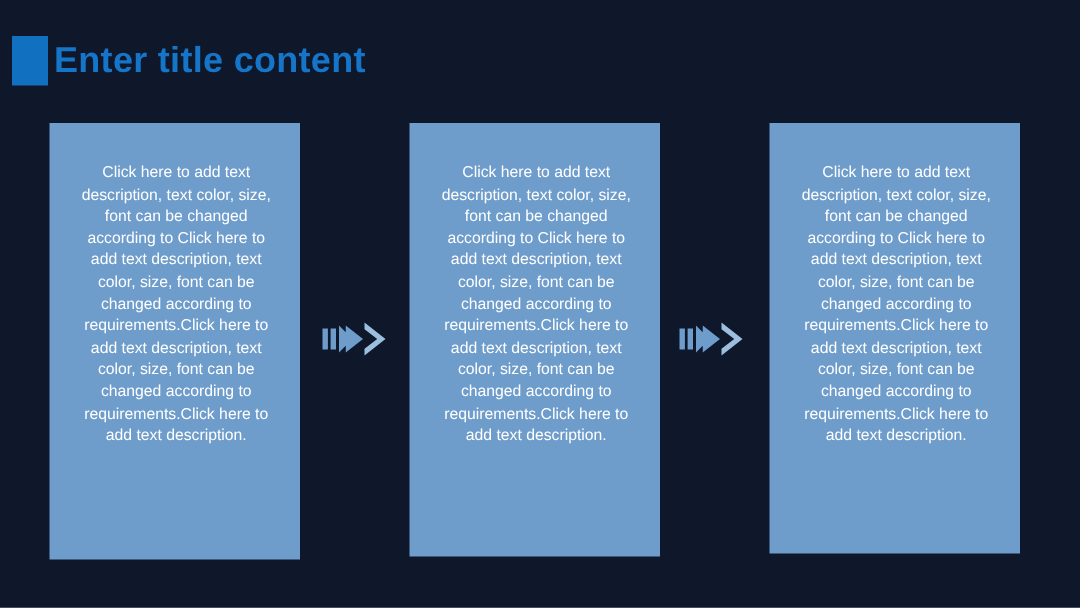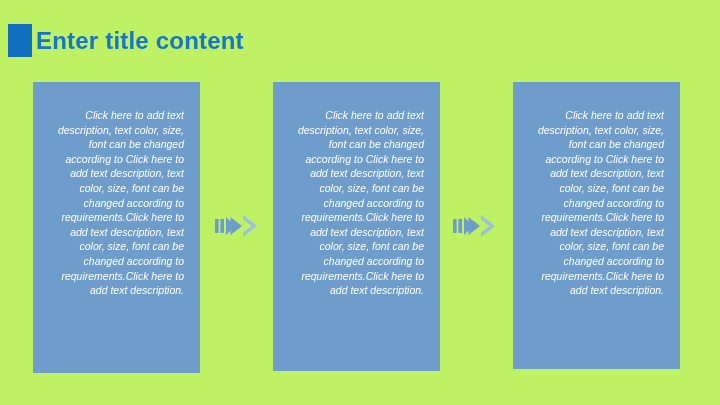--- a/index.html
+++ b/index.html
@@ -11,21 +11,21 @@
     height: 405px;
     background: #fbfbf9;
     font-family: "Liberation Sans", sans-serif;
     overflow: hidden;
     position: relative;
   }
 
   .slide {
     position: absolute;
     inset: 0;
-    background: #bef264;
+    background: #0f172a;
   }
 
   
   .title-accent {
     position: absolute;
     left: 8px;
     top: 24px;
     width: 24px;
     height: 33px;
     background: #1270c0;
@@ -58,23 +58,22 @@
     box-sizing: border-box;
   }
   .panel-text {
     position: absolute;
     left: 18px;
     right: 16px;
     top: 26px;
     font-size: 10.5px;
     line-height: 14.6px;
     color: #ffffff;
-    text-align: right;
+    text-align: center;
     word-wrap: break-word;
-    font-style: italic;
   }
 
   .panel-1 { left: 33px;  top: 82px; width: 167px; height: 291px; }
   .panel-2 { left: 273px; top: 82px; width: 167px; height: 289px; }
   .panel-3 { left: 513px; top: 82px; width: 167px; height: 287px; }
 
   
   .arrow {
     position: absolute;
     width: 44px;

